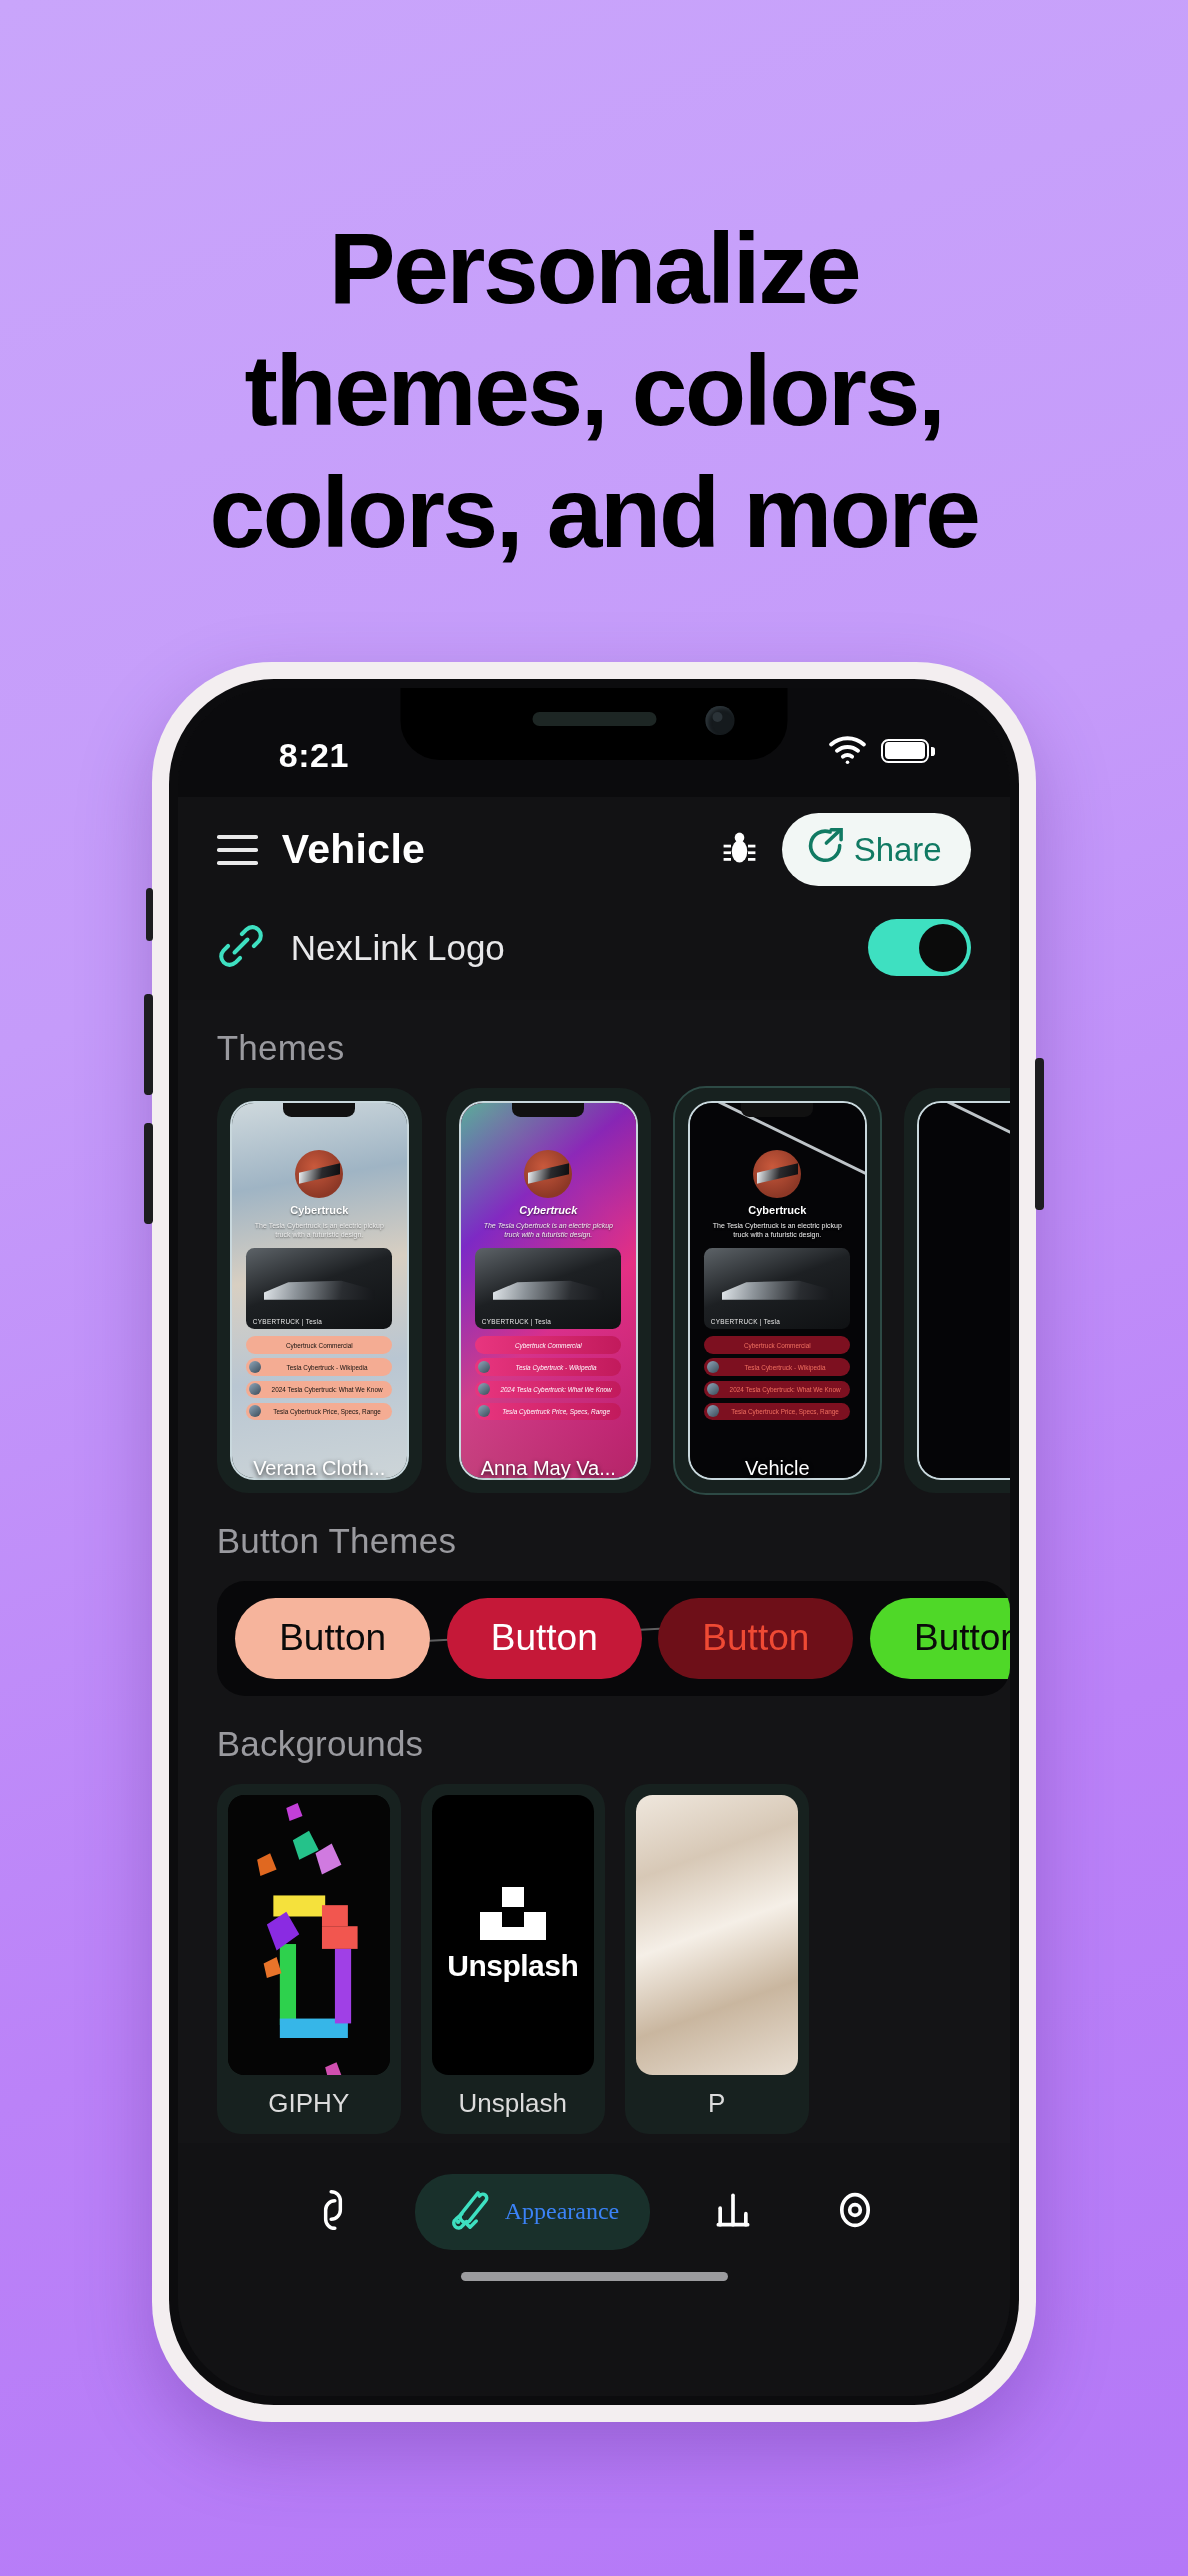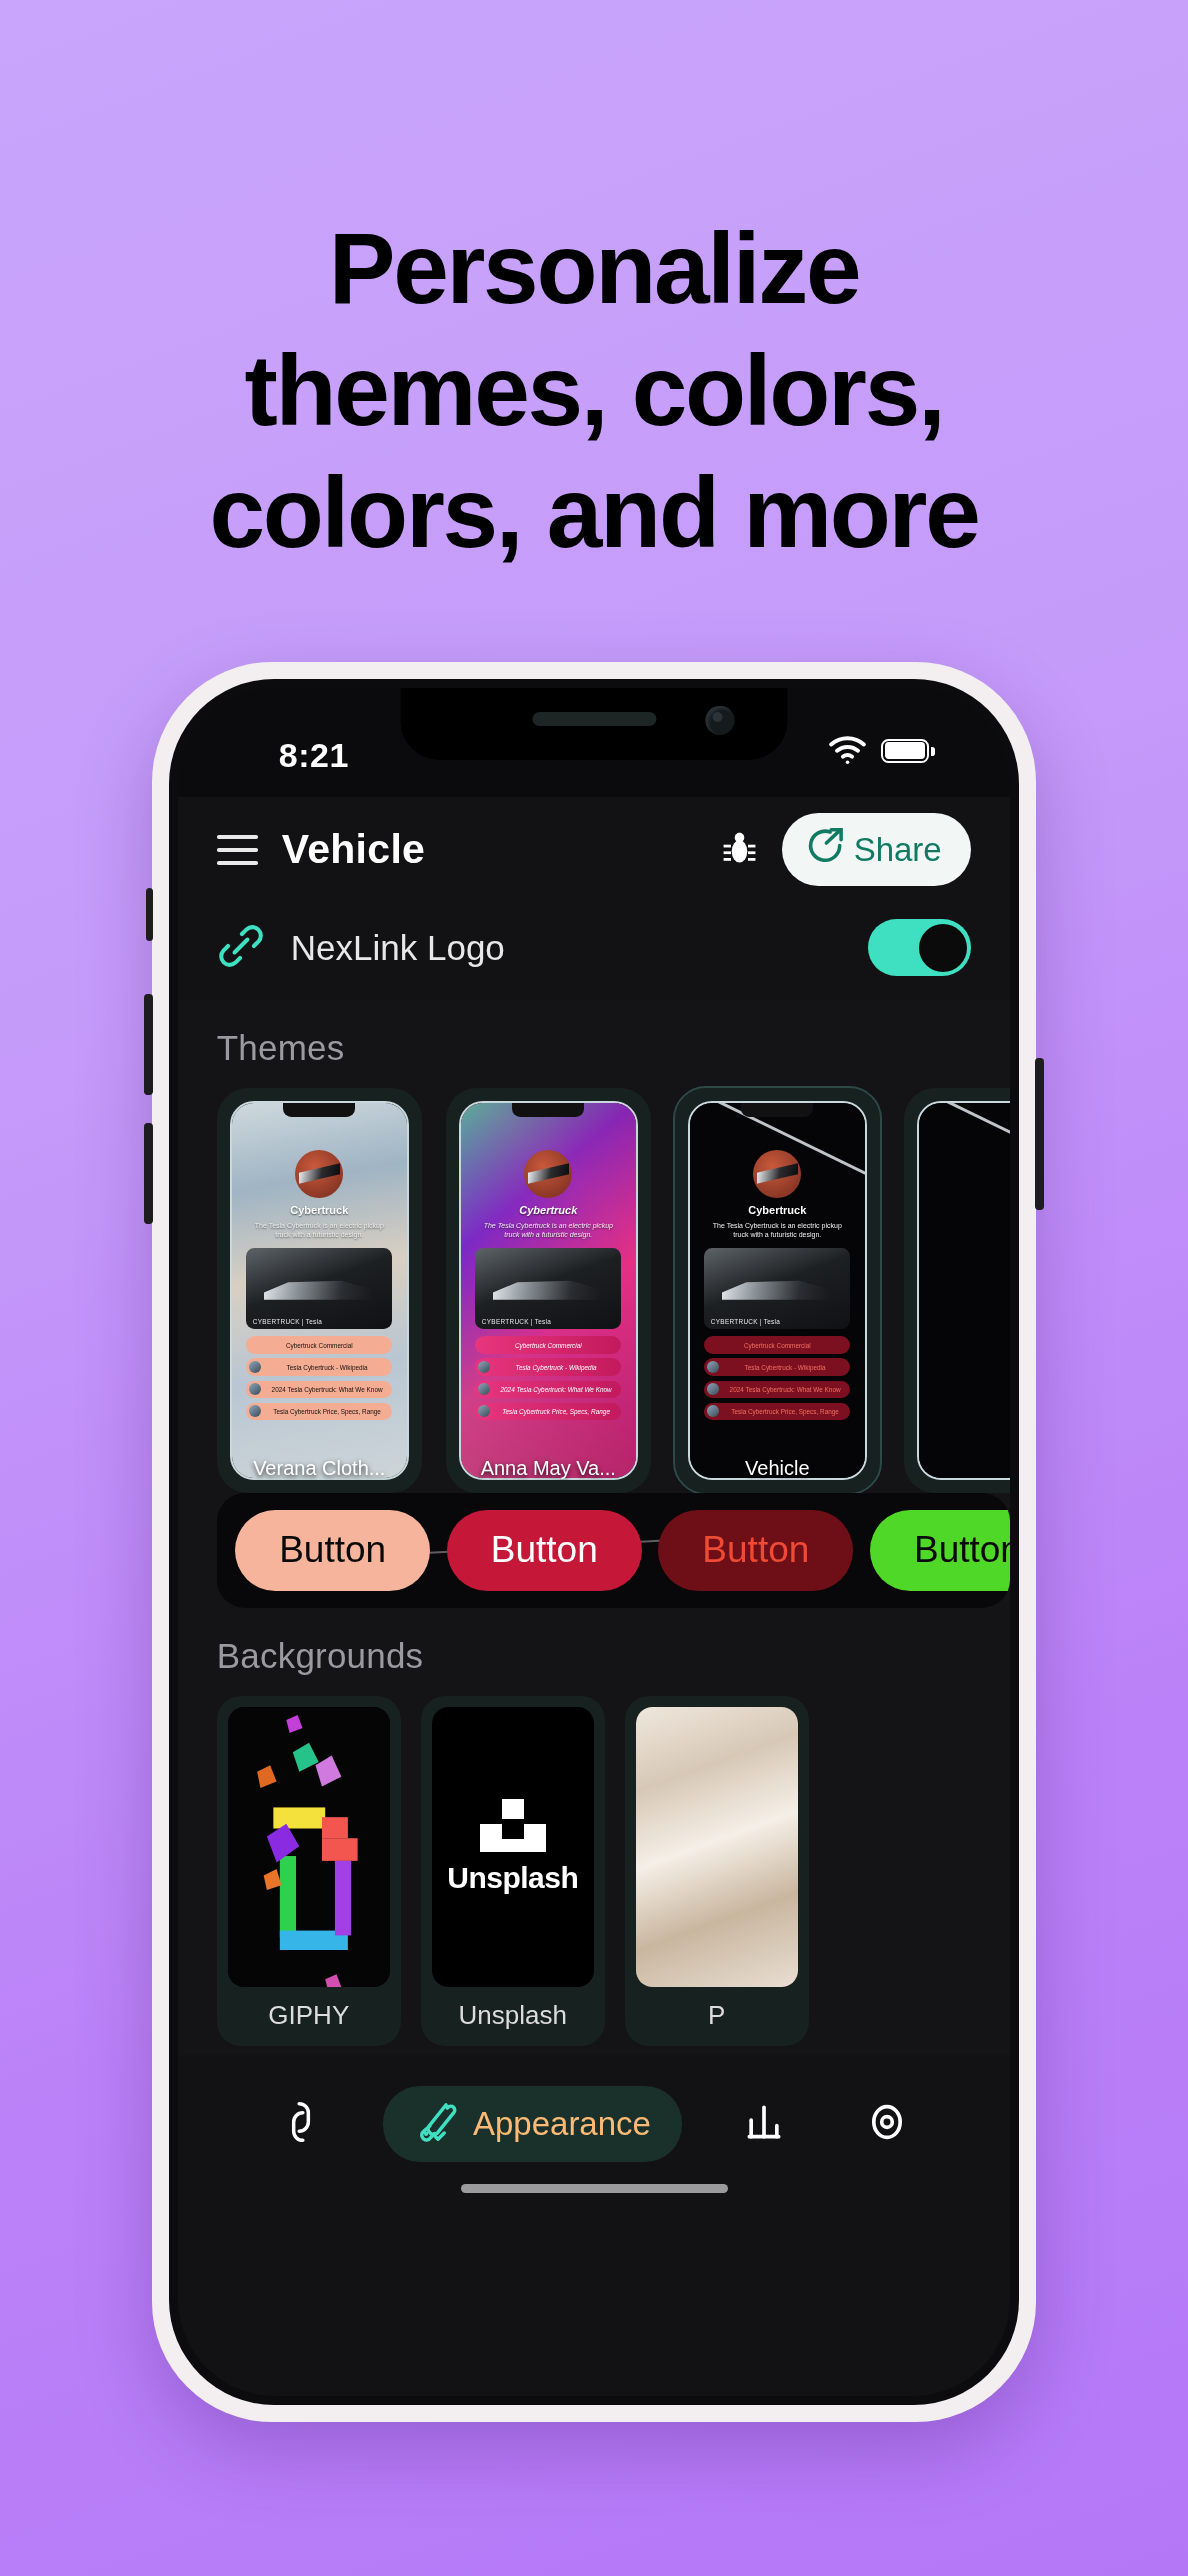--- a/index.html
+++ b/index.html
@@ -258,21 +258,21 @@
   .unsplash-logo .mark .cut{ position:absolute; left:22px; bottom:13px; width:22px; height:14.7px; background:#000; }
   .unsplash-logo .word{ color:#fff; font-size:30px; font-weight:700; letter-spacing:-0.5px; }
 
   
   .tabbar{
     display:flex; align-items:center; justify-content:center; gap:42px;
     padding:31px 0 16.6px; background:#121214;
   }
   .tab{ display:flex; align-items:center; gap:14.7px; cursor:pointer; padding:14.7px 18.4px; border-radius:37px; }
   .tab.active{ background:#19302b; padding:14.7px 31px; }
-  .tab-label{ color:#fdba74; font-size:33px; }
+  .tab-label{ color:#3b82f6; font-size:24px;font-family:Liberation Serif, serif; }
   .homebar{
     height:48px; background:#121214; display:flex; align-items:flex-start; justify-content:center; padding-top:5.5px;
   }
   .homebar i{ display:block; width:267px; height:8.3px; background:#9b9b9e; border-radius:5.5px; }
 </style>
 </head>
 <body>
 
 <div class="headline">
   <div>Personalize</div>
@@ -445,20 +445,21 @@
             <div class="card-label">Vehicle</div>
           </div>
 
           <div class="theme-card">
             <div class="mini t3">
               <div class="mini-bg m3"></div>
             </div>
           </div>
         </div>
 
+        <div class="sec-title">Button Themes</div>
         <div class="btnrow-wrap">
           <div class="btnrow">
             <div class="bt b1">Button</div>
             <div class="bt b2">Button</div>
             <div class="bt b3">Button</div>
             <div class="bt b4">Button</div>
           </div>
         </div>
 
         <div class="sec-title">Backgrounds</div>

